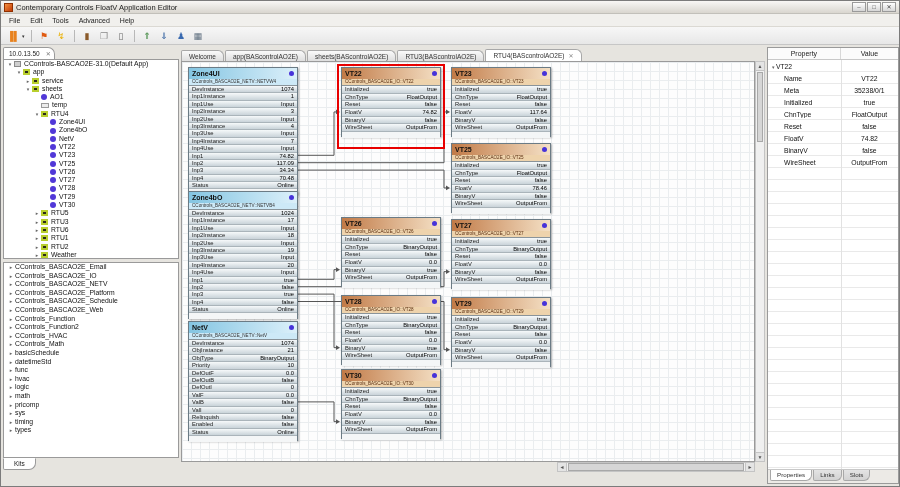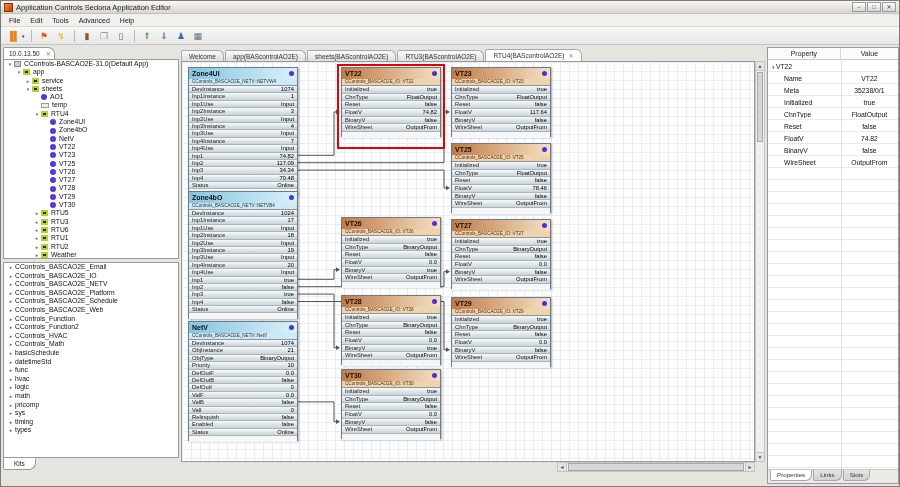--- a/index.html
+++ b/index.html
@@ -105,21 +105,21 @@
   .prop-tabs { position:absolute; bottom:0; left:0; right:0; height:14px; display:flex; gap:1px; background:#eceae6; border-top:1px solid #c8c8c8; padding-left:2px; }
   .prop-tab { font-size:6.2px; padding:1px 6px 0 6px; background:linear-gradient(#e4e4e4,#d2d2d2); border:1px solid #a8a8a8; border-top:none;
     border-radius:0 0 6px 2px; color:#333; height:11px; }
   .prop-tab.active { background:#fff; }
 </style>
 </head>
 <body>
 
 <div class="titlebar">
   <span class="app-icon"></span>
-  <span class="title-text">Application Controls Sedona Application Editor</span>
+  <span class="title-text">Contemporary Controls FloatV Application Editor</span>
   <span id="win-buttons" style="display: flex;">
       <div class="win-btn">–</div>
       <div class="win-btn">□</div>
       <div class="win-btn">✕</div>
     </span>
 </div>
 <div class="menubar" id="menubar">
     <div class="menu-item">File</div>
     <div class="menu-item">Edit</div>
     <div class="menu-item">Tools</div>

